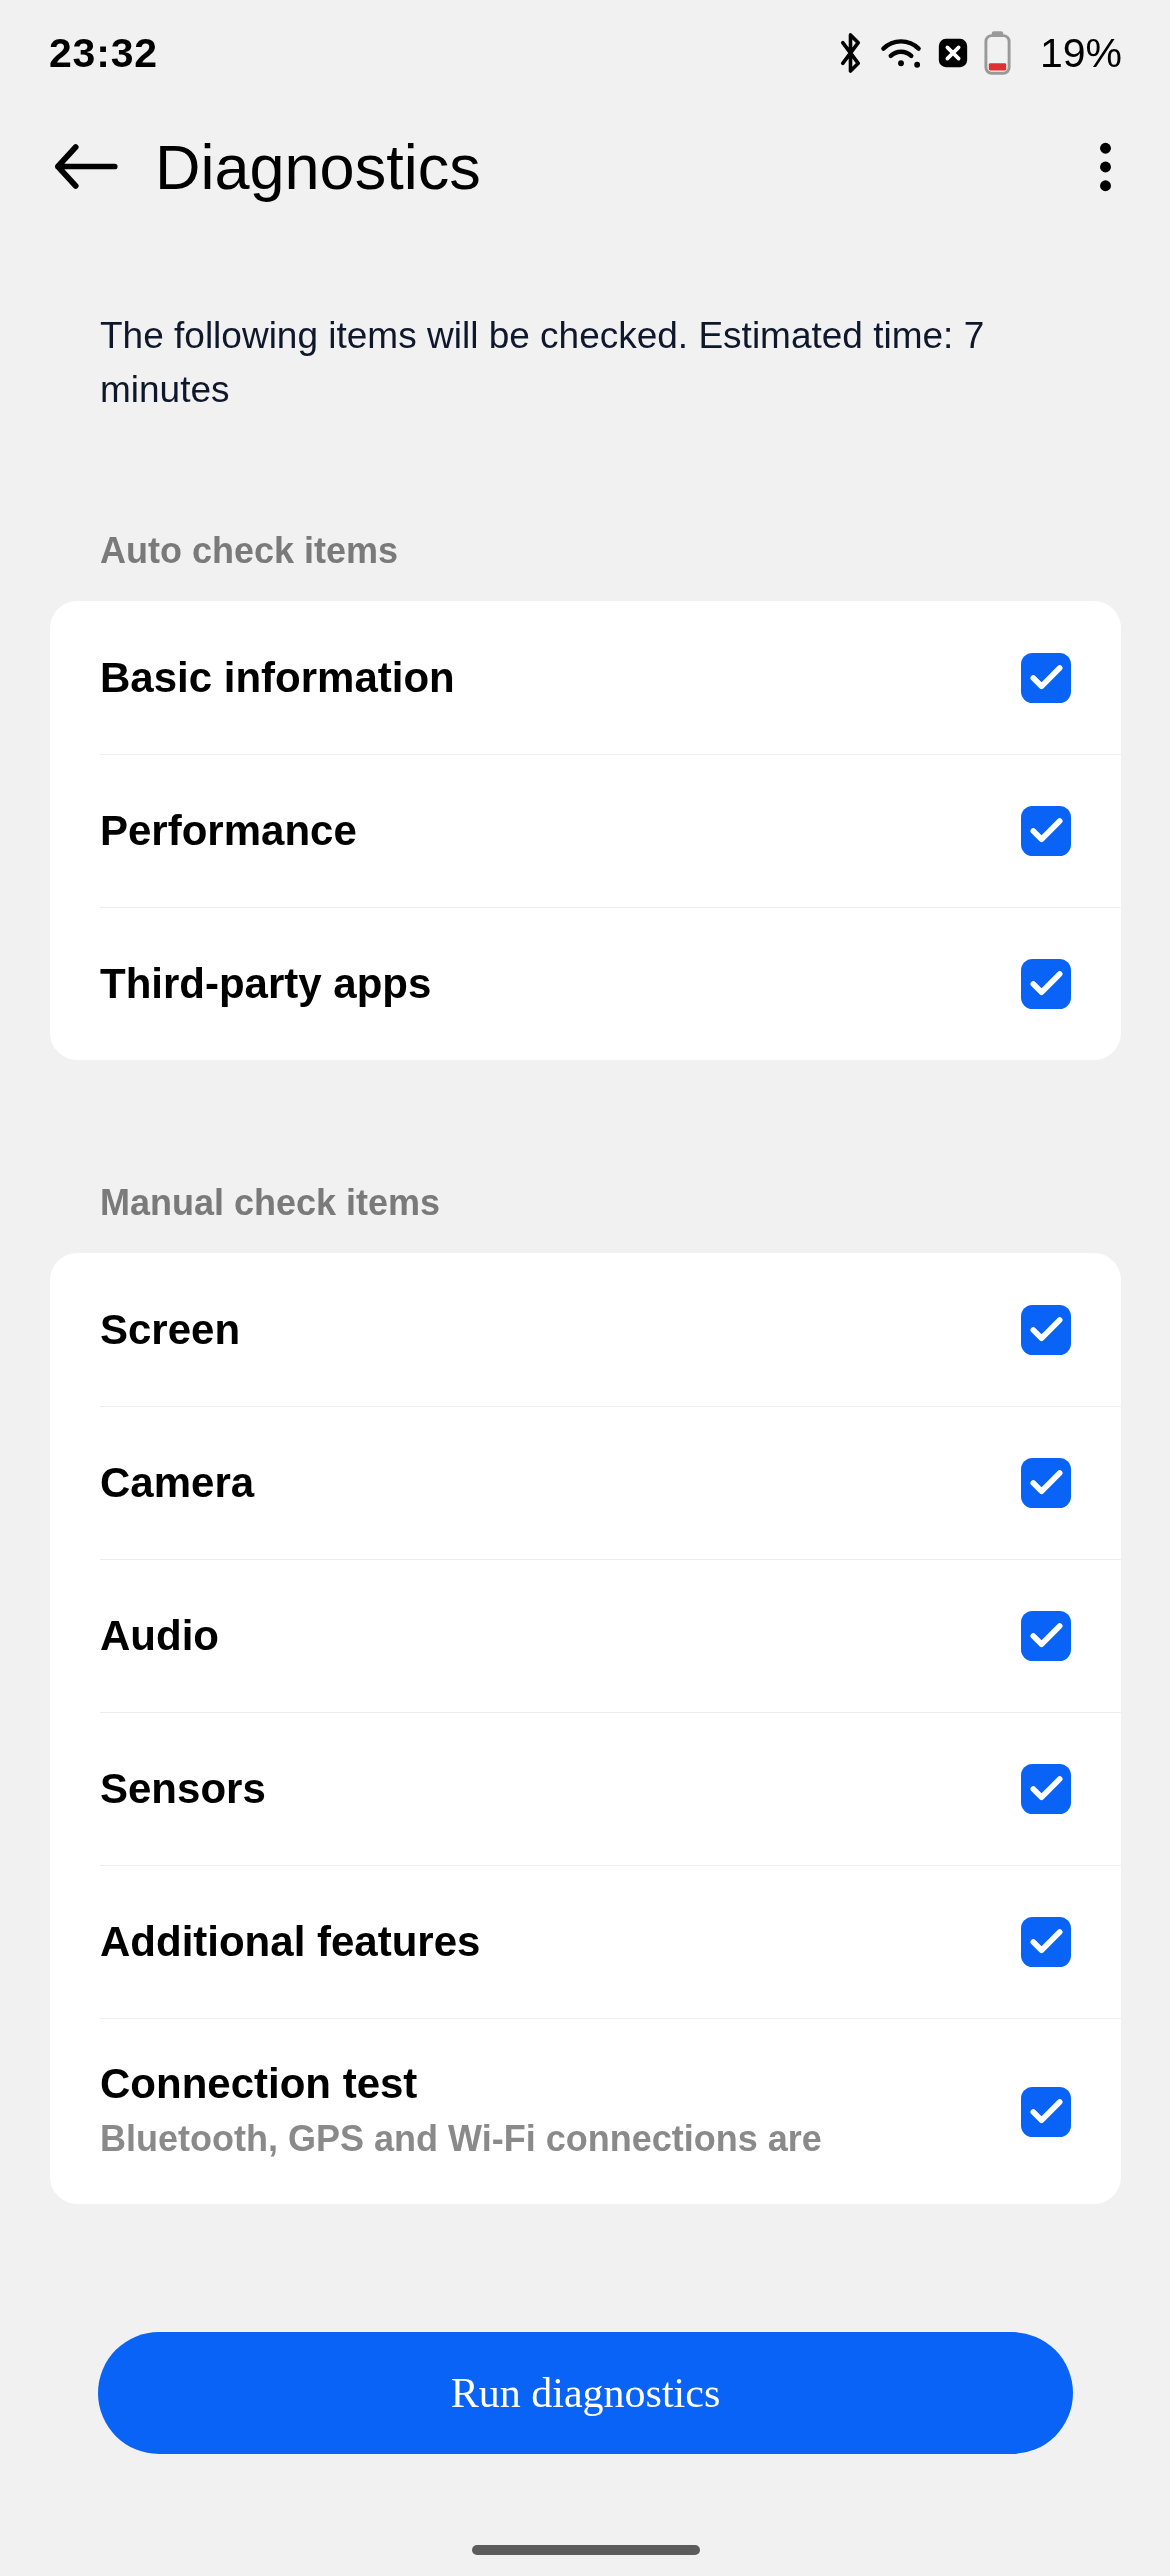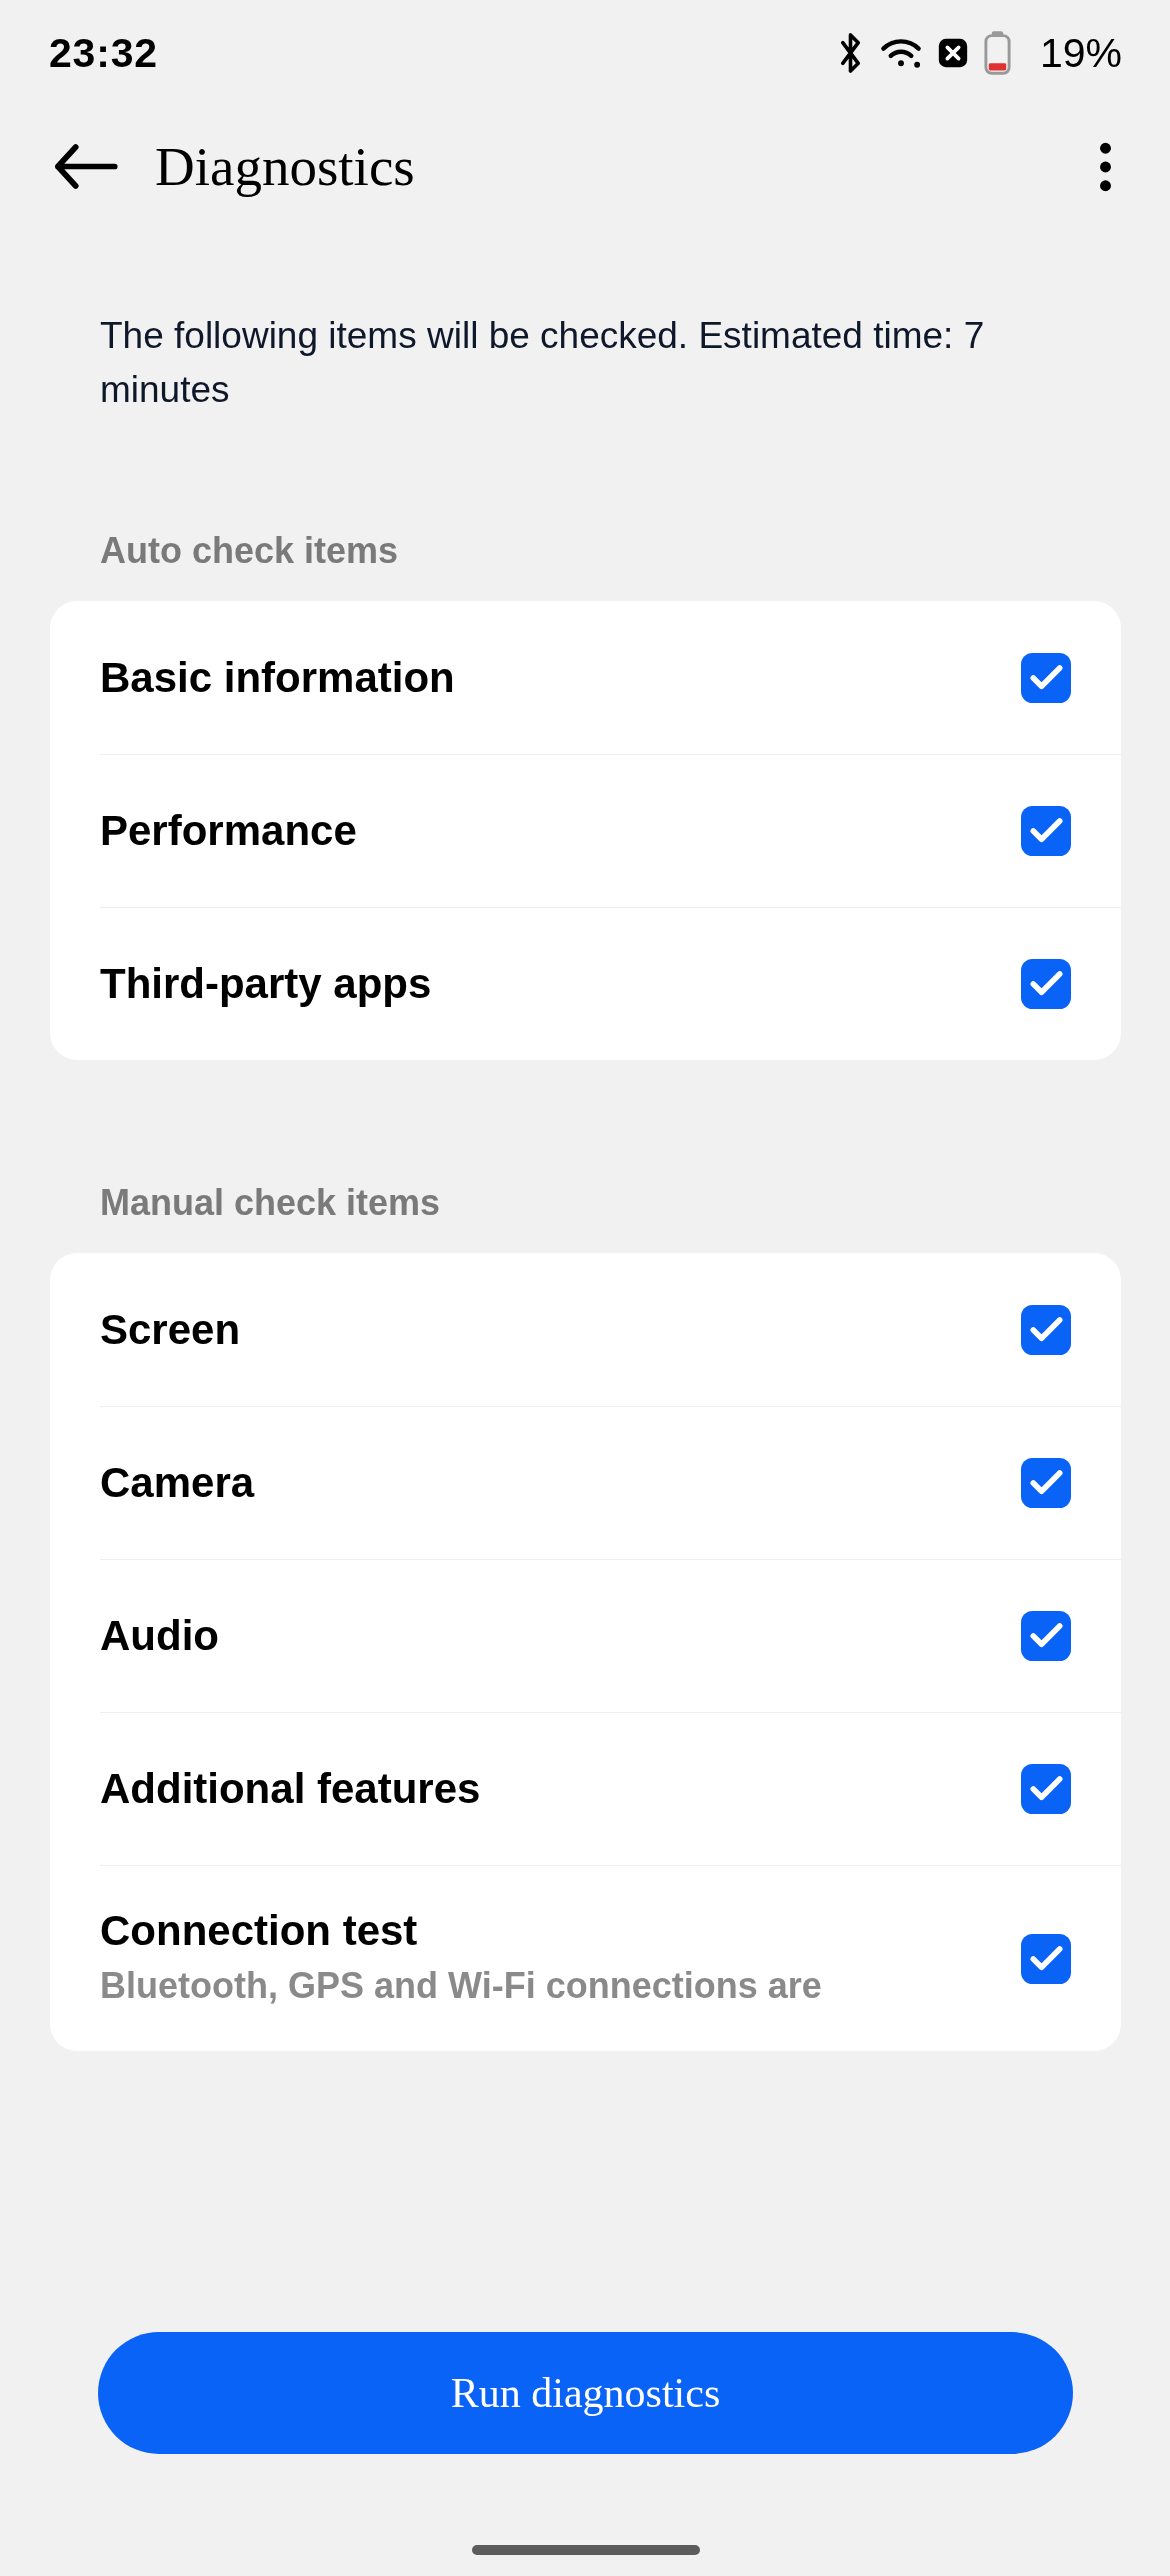--- a/index.html
+++ b/index.html
@@ -9,21 +9,21 @@
     
     .status-bar { height: 106px; display: flex; align-items: center; justify-content: space-between; padding: 0 49px; }
     .status-time { font-size: 41px; font-weight: 600; color: #000; letter-spacing: 0.8px; text-align: center; }
     .status-right { display: flex; align-items: center; gap: 13px; }
     .status-right svg { display: block; }
     .status-batt-pct { font-size: 41px; font-weight: 500; color: #000; margin-left: 15px; }
 
     
     .app-bar { display: flex; align-items: center; padding: 24.4px 33px 65px 49px; }
     .back-btn { width: 73px; height: 73px; display: flex; align-items: center; justify-content: center; }
-    .app-title { font-size: 55px; font-weight: 500; color: #000; margin-left: 33px; flex: 1; font-family: Liberation Serif, serif; }
+    .app-title { font-size: 63px; font-weight: 500; color: #000; margin-left: 33px; flex: 1; }
     .more-btn { width: 65px; height: 65px; display: flex; align-items: center; justify-content: center; }
 
     
     .content { flex: 1; padding: 0 50px; overflow: hidden; }
     .subtitle { font-size: 37px; color: #0f172a; line-height: 1.45; padding: 41px 50px 24.4px 50px; }
     .section-header { font-size: 36px; color: #7a7a7a; padding: 122px 50px 29px 50px; font-weight: bold; }
     .section-header.first { padding-top: 89px; }
 
     .card { background: #fff; border-radius: 27px; overflow: hidden; font-weight: bold; }
     .row { display: flex; align-items: center; padding: 41px 50px; min-height: 153px; }
@@ -159,20 +159,30 @@
             <span class="row-label">Audio</span>
           </div>
         <div class="cb">
             <svg width="33" height="28" viewBox="0 0 20 16">
               <path d="M2 8 L7 13 L18 2" fill="none" stroke="#fff" stroke-width="3.4" stroke-linecap="round" stroke-linejoin="round"></path>
             </svg>
           </div>
       </div>
       <div class="row">
         <div class="row-text">
+            <span class="row-label">Sensors</span>
+          </div>
+        <div class="cb">
+            <svg width="33" height="28" viewBox="0 0 20 16">
+              <path d="M2 8 L7 13 L18 2" fill="none" stroke="#fff" stroke-width="3.4" stroke-linecap="round" stroke-linejoin="round"></path>
+            </svg>
+          </div>
+      </div>
+      <div class="row">
+        <div class="row-text">
             <span class="row-label">Additional features</span>
           </div>
         <div class="cb">
             <svg width="33" height="28" viewBox="0 0 20 16">
               <path d="M2 8 L7 13 L18 2" fill="none" stroke="#fff" stroke-width="3.4" stroke-linecap="round" stroke-linejoin="round"></path>
             </svg>
           </div>
       </div>
       <div class="row">
         <div class="row-text">

